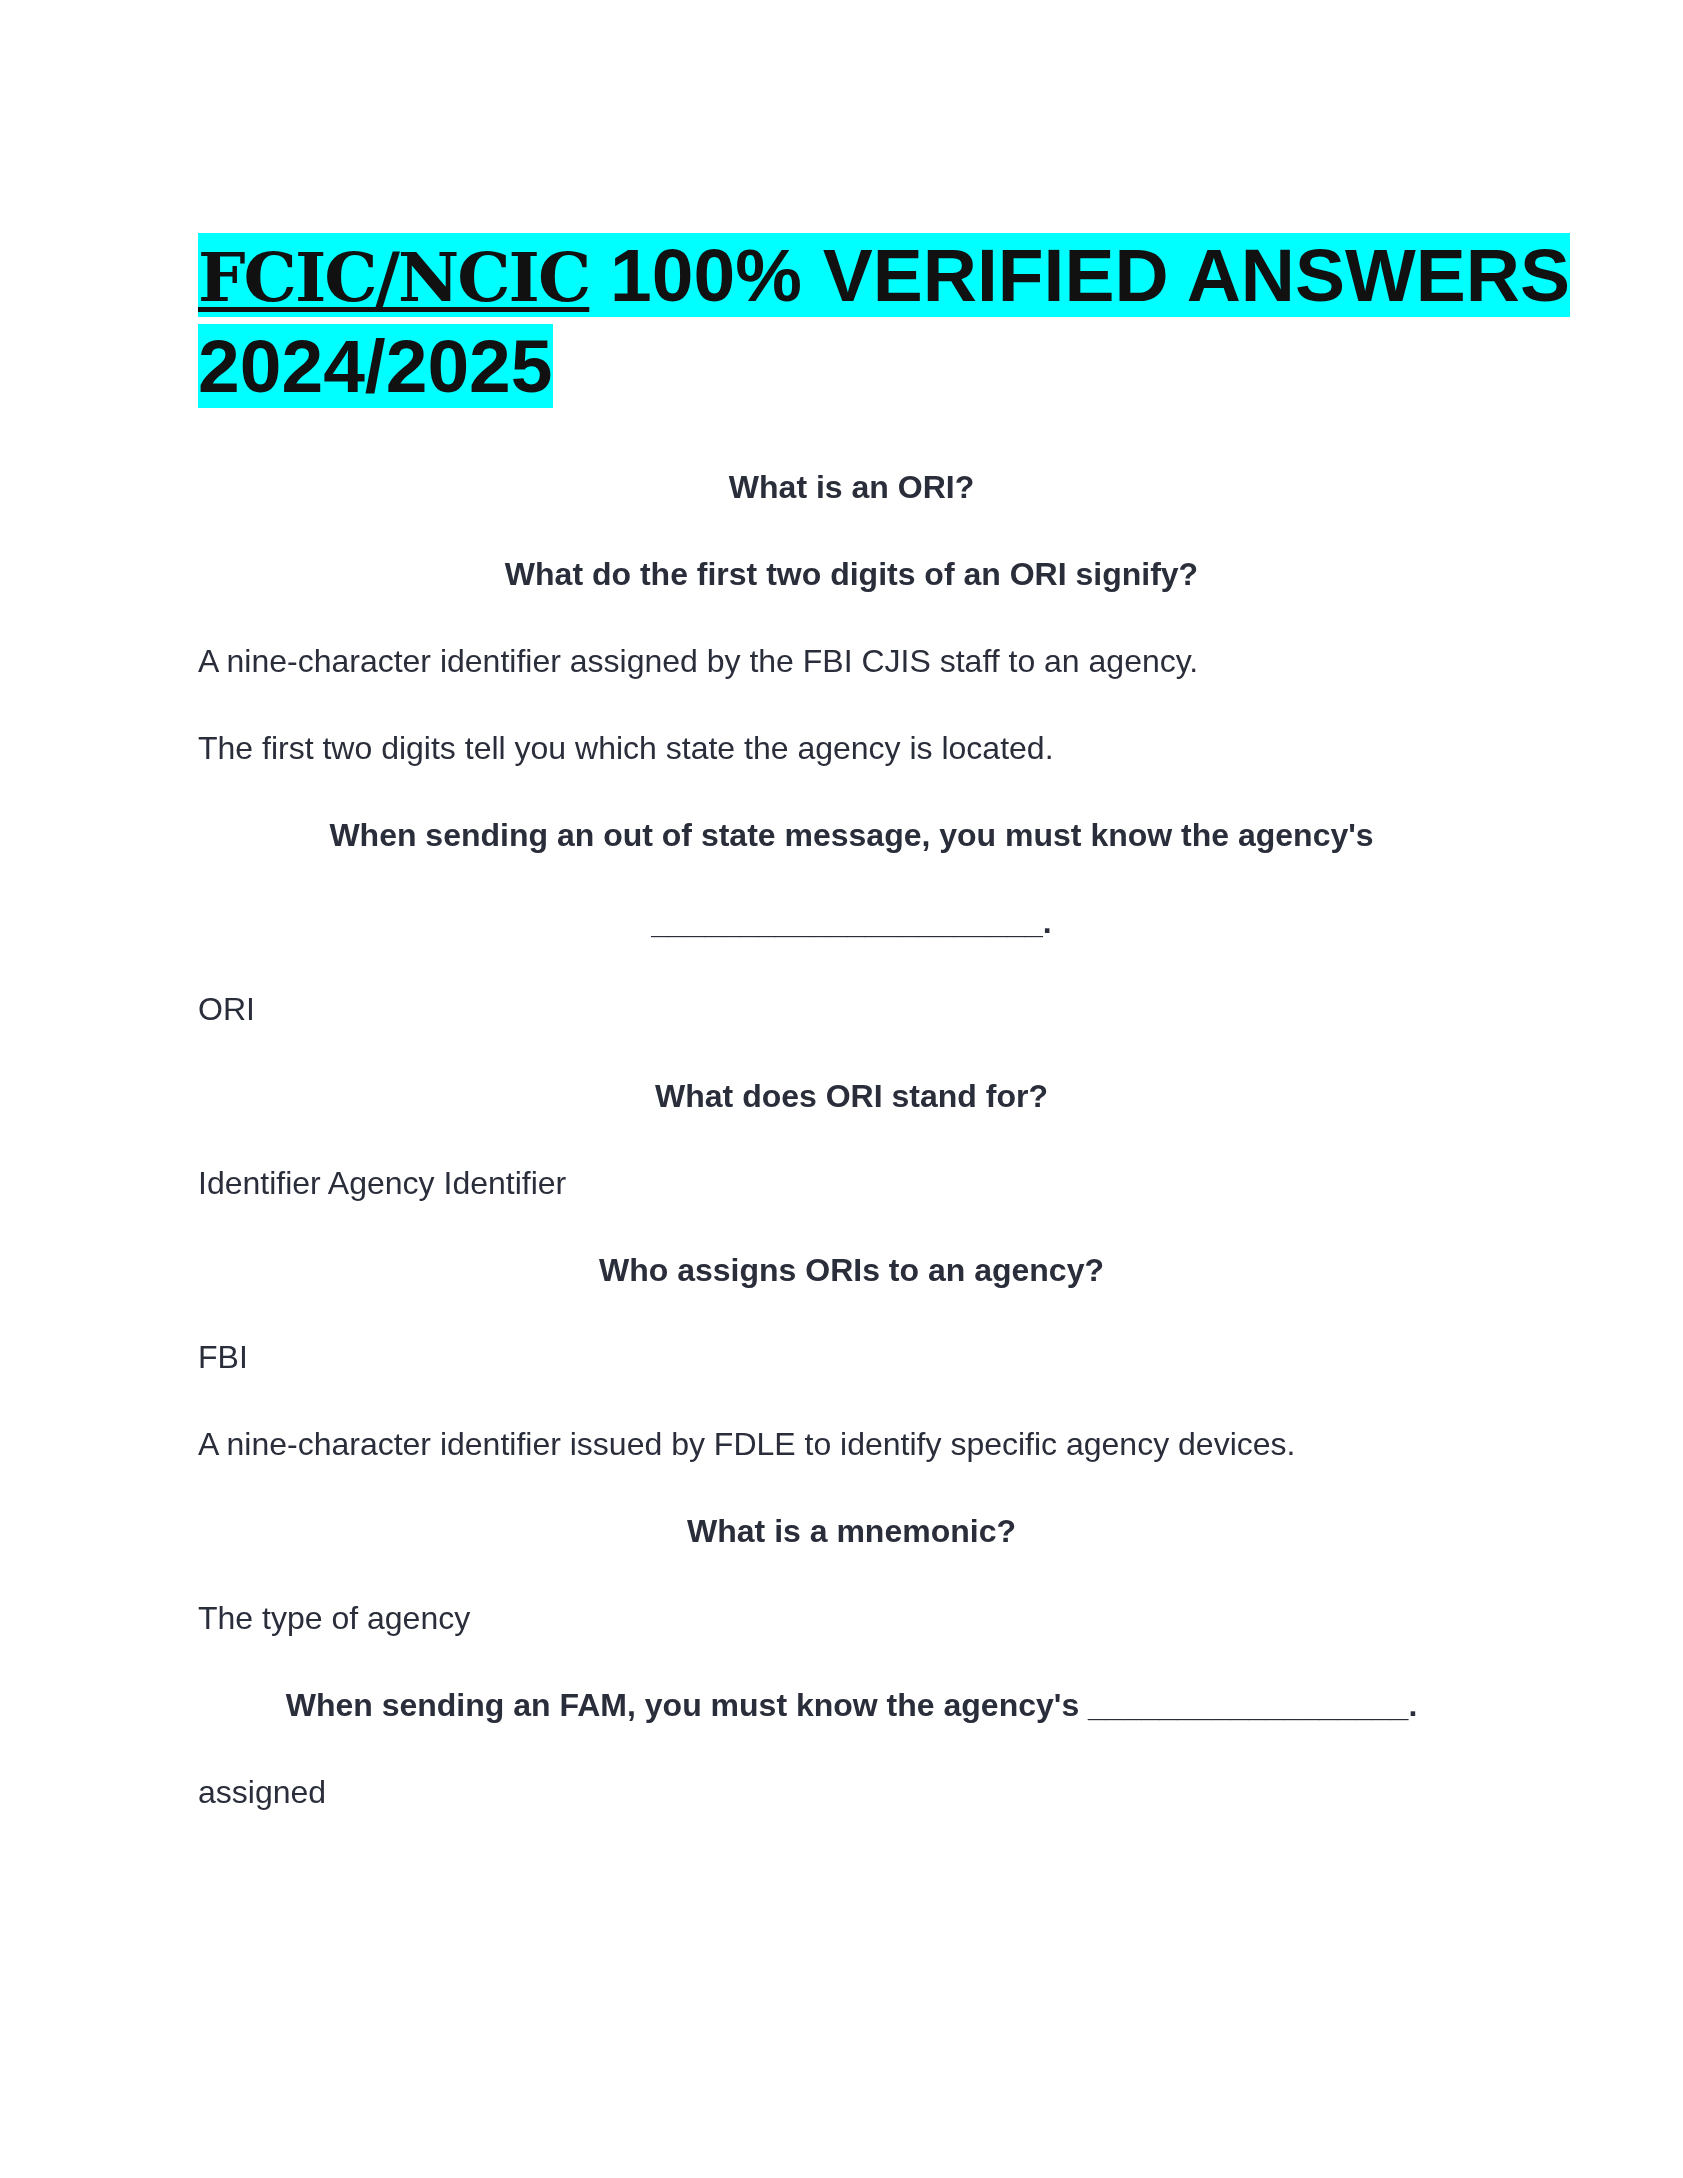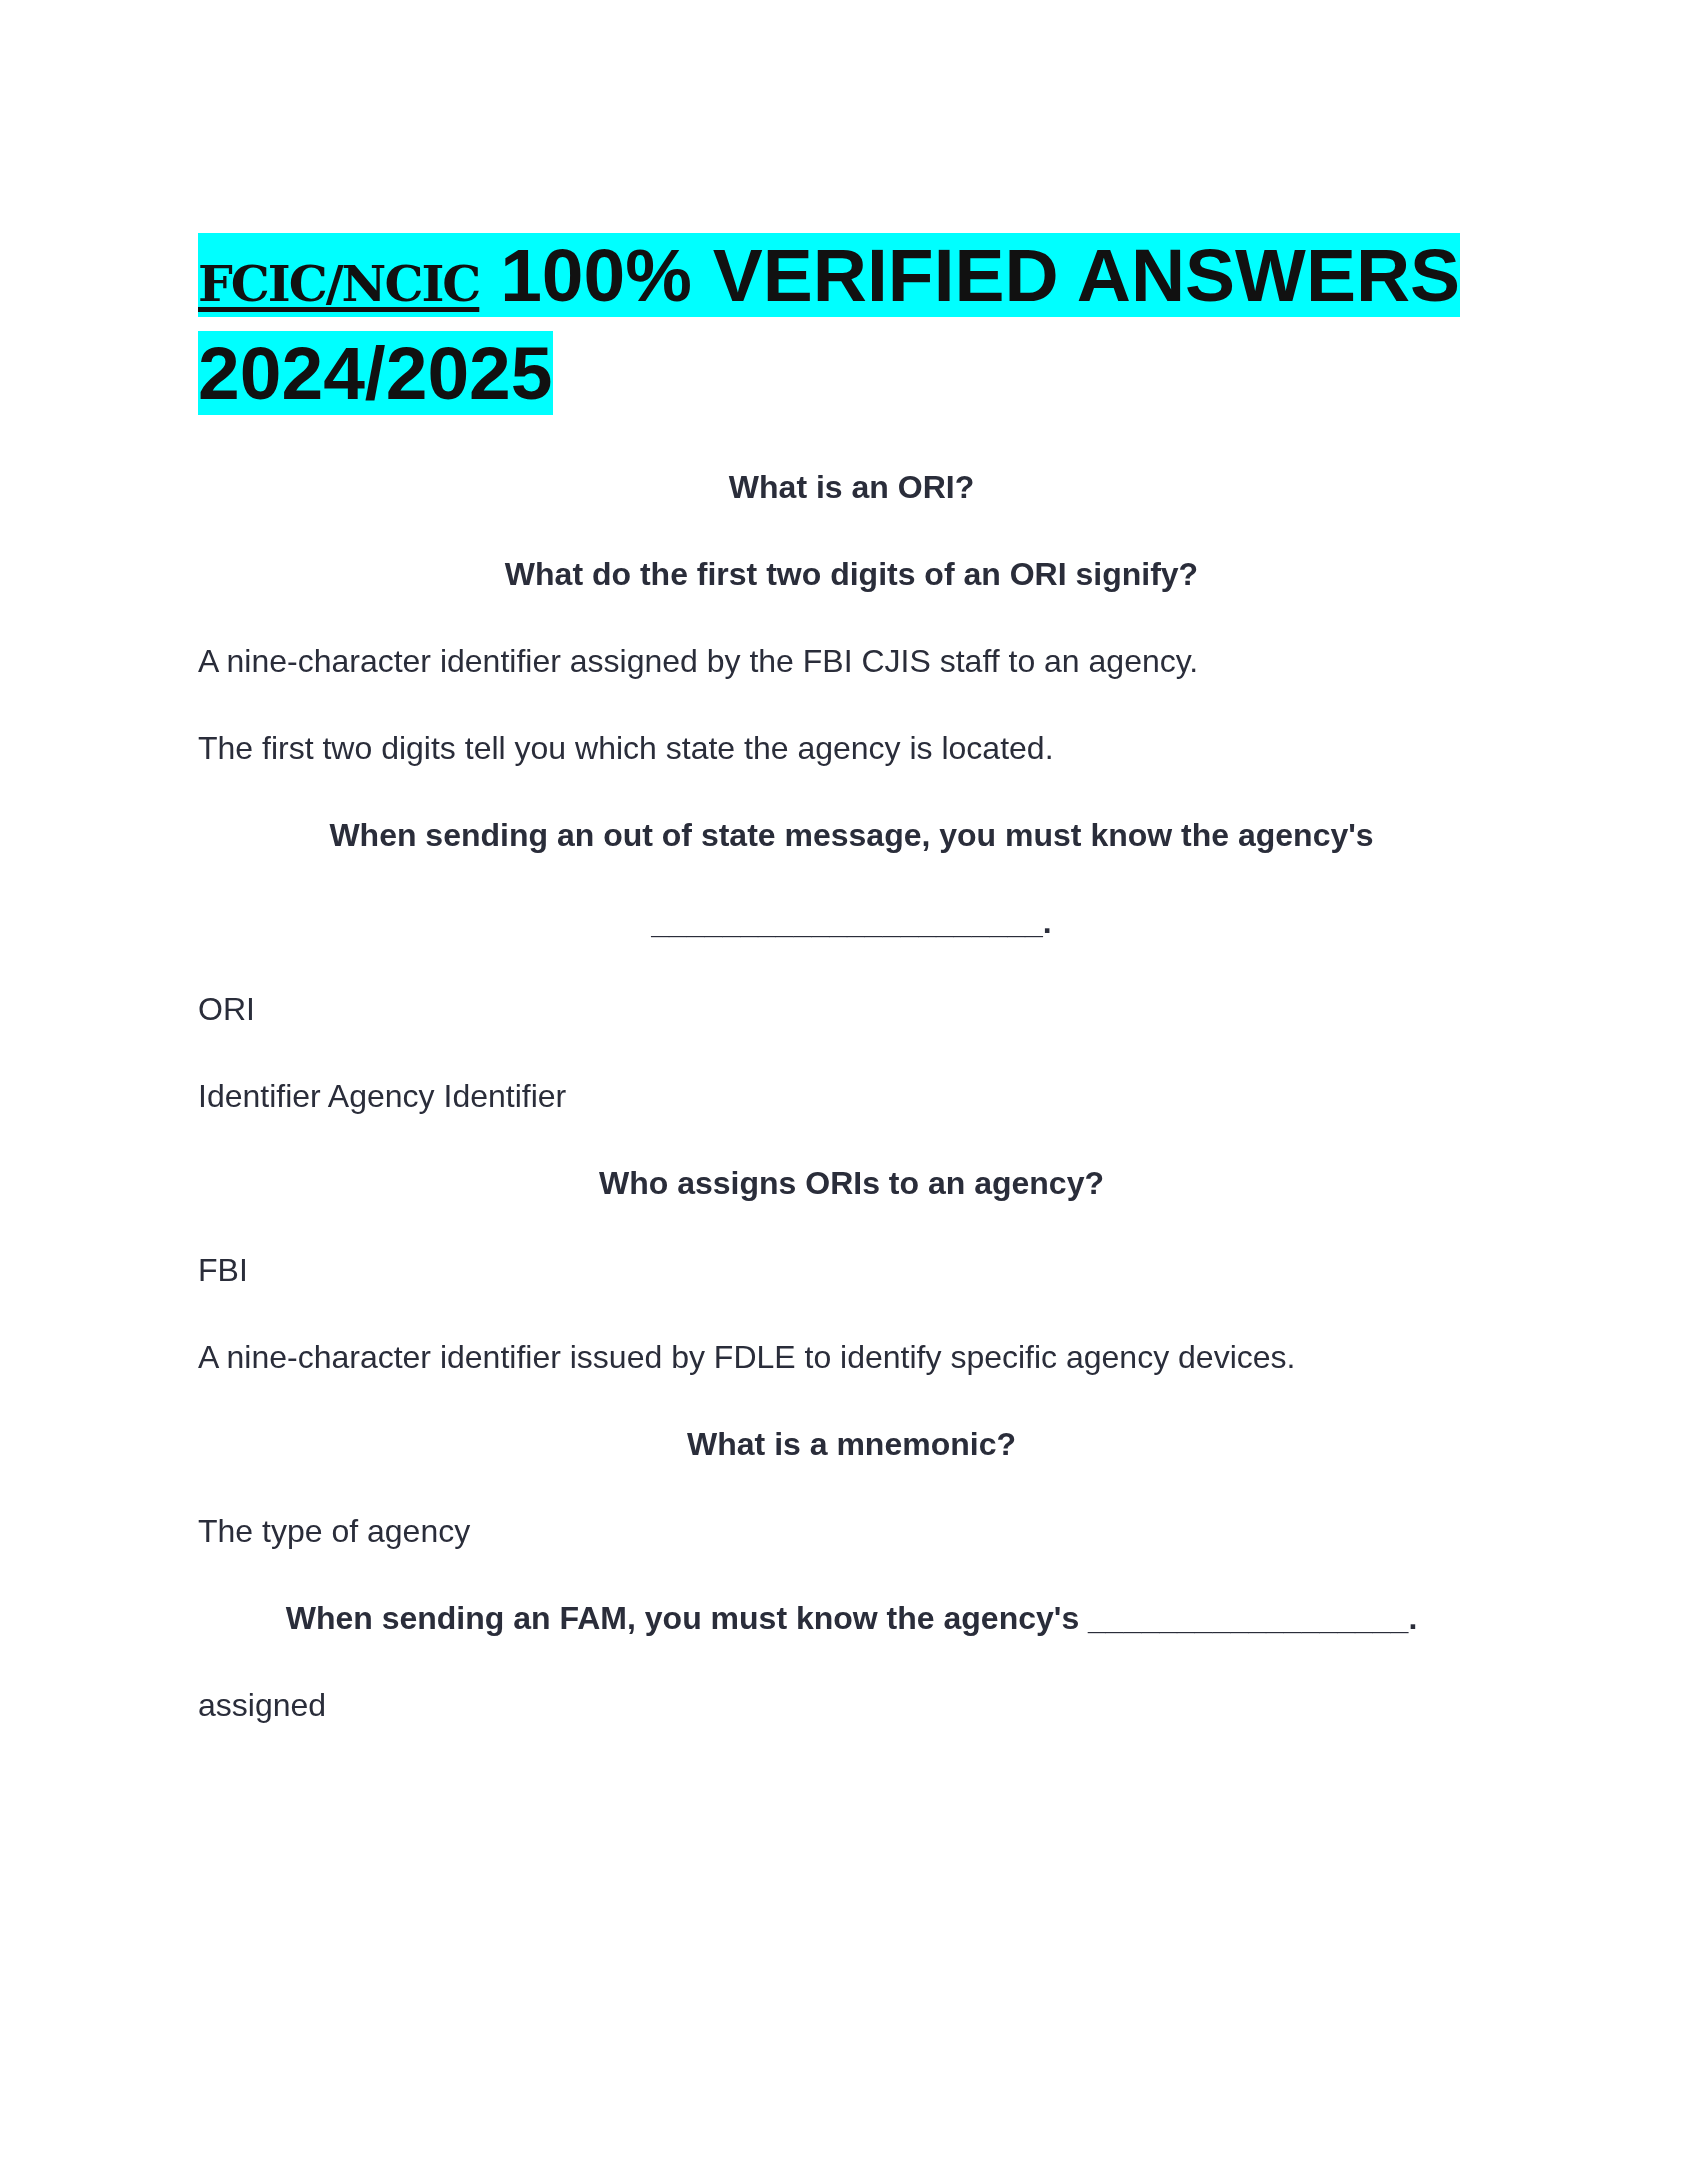--- a/index.html
+++ b/index.html
@@ -7,21 +7,21 @@
   .page { position: absolute; left: 0; top: 0; width: 1683px; height: 2178px; background: #ffffff; }
   .title {
     position: absolute; left: 198px; top: 231px;
     margin: 0; font-family: "Liberation Sans", sans-serif;
     font-weight: bold; font-size: 75px; line-height: 89px; color: #111111;
   }
   .title .hl { background: #00ffff; box-decoration-break: clone; -webkit-box-decoration-break: clone; }
   .title .serif {
     font-family: "DejaVu Serif", "Liberation Serif", serif; font-weight: bold;
     text-decoration: underline; text-decoration-thickness: 5px; text-underline-offset: 6px;
-    font-size: 49px; letter-spacing: -2px;
+    font-size: 67px; letter-spacing: -2px;
   }
   .qa {
     position: absolute; left: 198px; top: 444px; width: 1307px;
     font-family: "Liberation Sans", sans-serif; font-size: 32px; line-height: 87px; color: #2a2d3a;
   }
   .line { height: 87px; white-space: nowrap; }
   .q { font-weight: bold; text-align: center; }
   .a { font-weight: normal; }
 </style>
 </head>
@@ -31,20 +31,21 @@
   <h1 class="title"><span class="hl"><span class="serif">FCIC/NCIC</span><span> 100% VERIFIED ANSWERS 2024/2025</span></span></h1>
 
   <div class="qa">
     <div class="line q">What is an ORI?</div>
     <div class="line q">What do the first two digits of an ORI signify?</div>
     <div class="line a">A nine-character identifier assigned by the FBI CJIS staff to an agency.</div>
     <div class="line a">The first two digits tell you which state the agency is located.</div>
     <div class="line q">When sending an out of state message, you must know the agency's</div>
     <div class="line q">______________________.</div>
     <div class="line a">ORI</div>
+    <div class="line q">What does ORI stand for?</div>
     <div class="line a">Identifier Agency Identifier</div>
     <div class="line q">Who assigns ORIs to an agency?</div>
     <div class="line a">FBI</div>
     <div class="line a">A nine-character identifier issued by FDLE to identify specific agency devices.</div>
     <div class="line q">What is a mnemonic?</div>
     <div class="line a">The type of agency</div>
     <div class="line q">When sending an FAM, you must know the agency's __________________.</div>
     <div class="line a">assigned</div>
   </div>
 </div>

